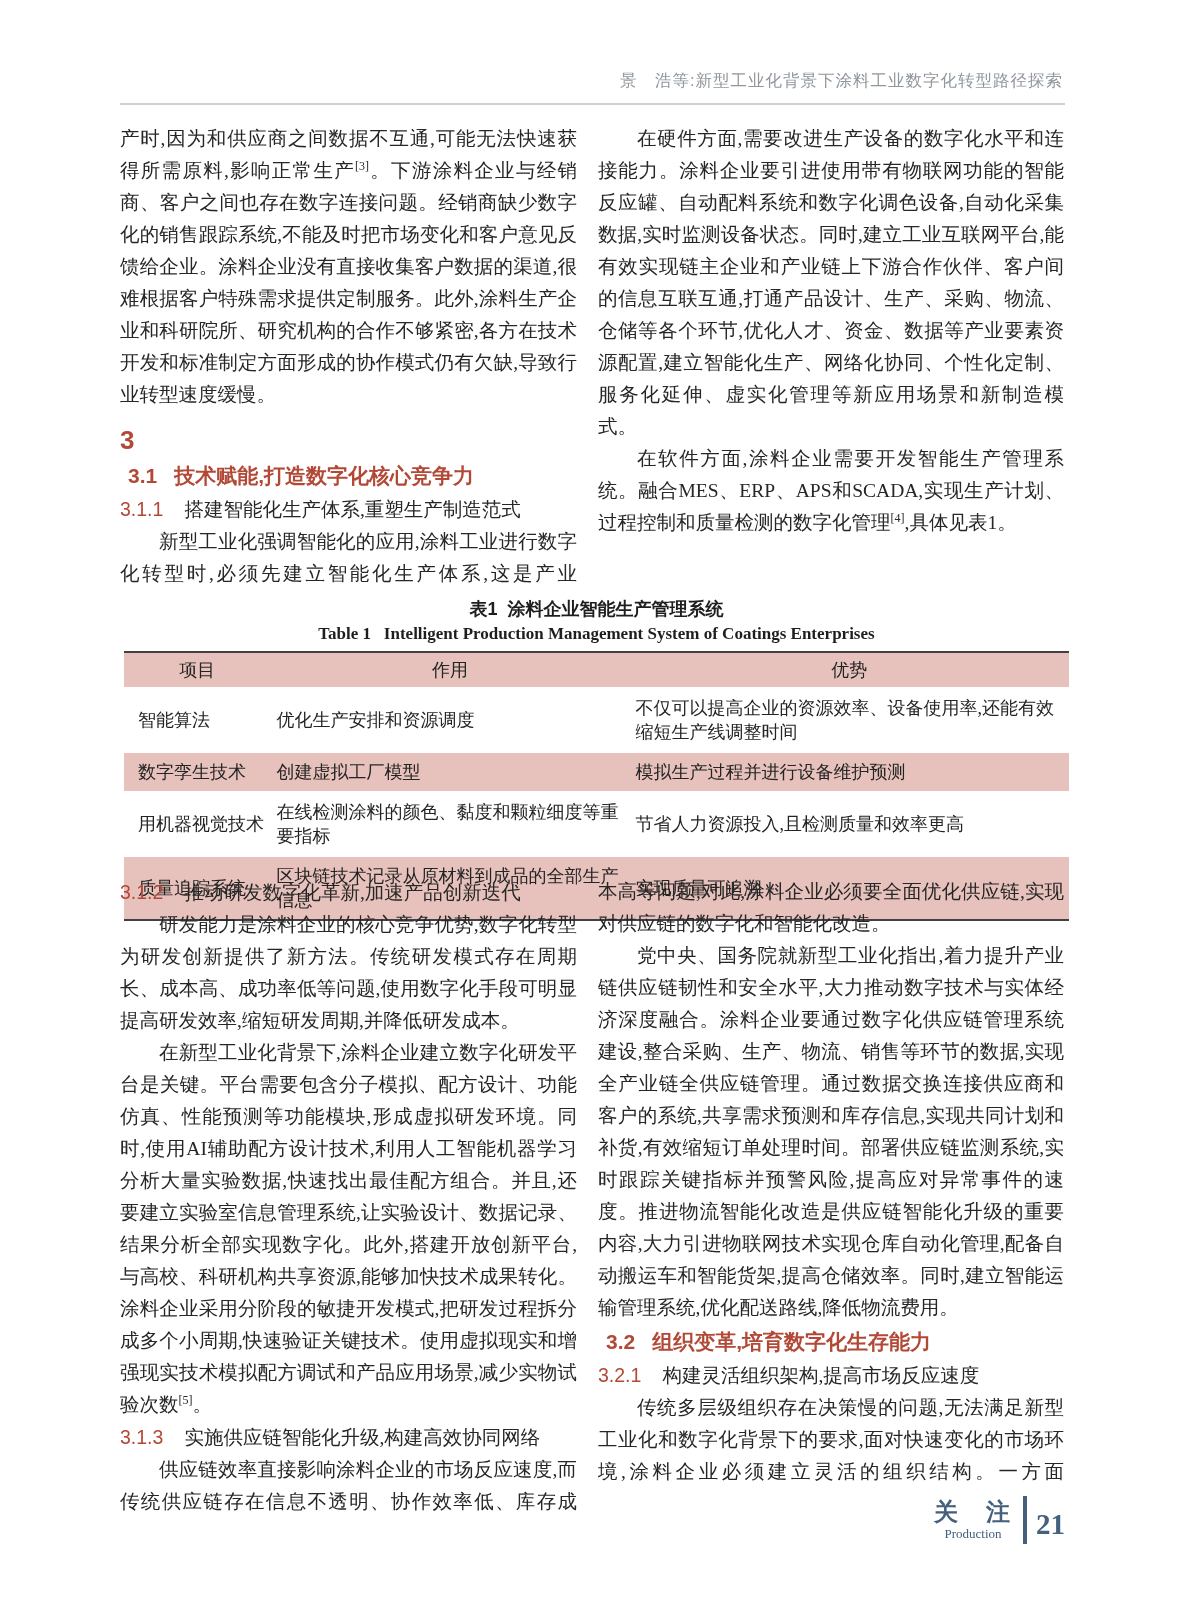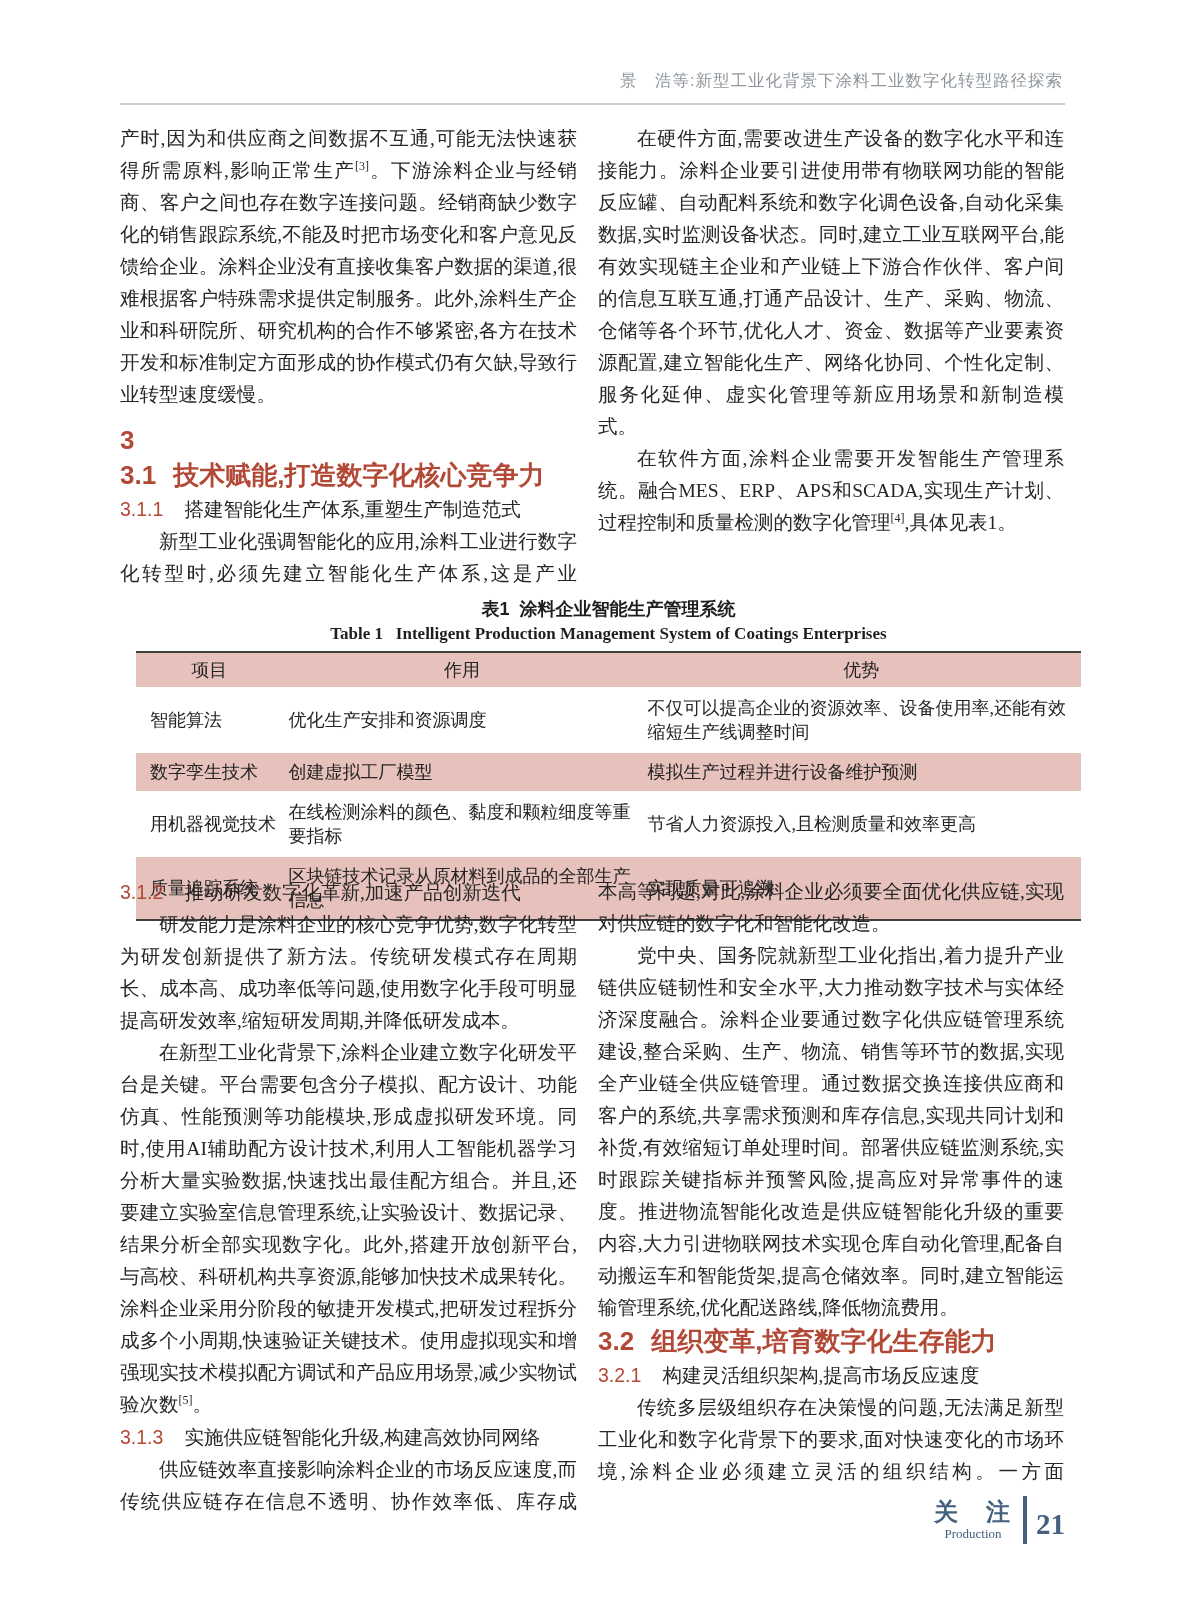--- a/index.html
+++ b/index.html
@@ -35,35 +35,35 @@
   
   .sec1 {
     display:flex; margin:12px 0 2px; color:#b24936;
     font-family:"Liberation Sans","DejaVu Sans",sans-serif;
     font-weight:bold; font-size:26px; line-height:35px; text-align:left;
   }
   .sec1 .num { width:41px; flex:none; }
   .sec1 .ht  { width:392px; }
 
   .sec2 {
-    margin:2px 0; color:#b24936;
+    margin:2px 8px; color:#b24936;
     font-family:"Liberation Sans","DejaVu Sans",sans-serif;
-    font-weight:bold; font-size:26px; line-height:31px; text-align:left;
+    font-weight:bold; font-size:21px; line-height:31px; text-align:left;
   }
   .sec2 .num { margin-right:17px; }
 
   .sec3 { margin:0; font-size:19.5px; line-height:32px; text-align:left; font-weight:normal; }
   .sec3 .num {
     color:#b24936; font-family:"Liberation Sans","DejaVu Sans",sans-serif;
     margin-right:21px;
   }
   .sec3 .ht { color:#262626; }
 
   
-  #table-block { position:absolute; left:136px; top:597px; width:945px; }
+  #table-block { position:absolute; left:124px; top:597px; width:945px; }
   .tcap-cn {
     margin:0 0 3px; text-align:center;
     font-family:"Liberation Sans","DejaVu Sans",sans-serif;
     font-weight:bold; font-size:18px; color:#1e1e1e;
   }
   .tcap-en {
     margin:0 0 7px; text-align:center;
     font-family:"Liberation Serif","DejaVu Serif",serif;
     font-weight:bold; font-size:17px; color:#1e1e1e;
   }

